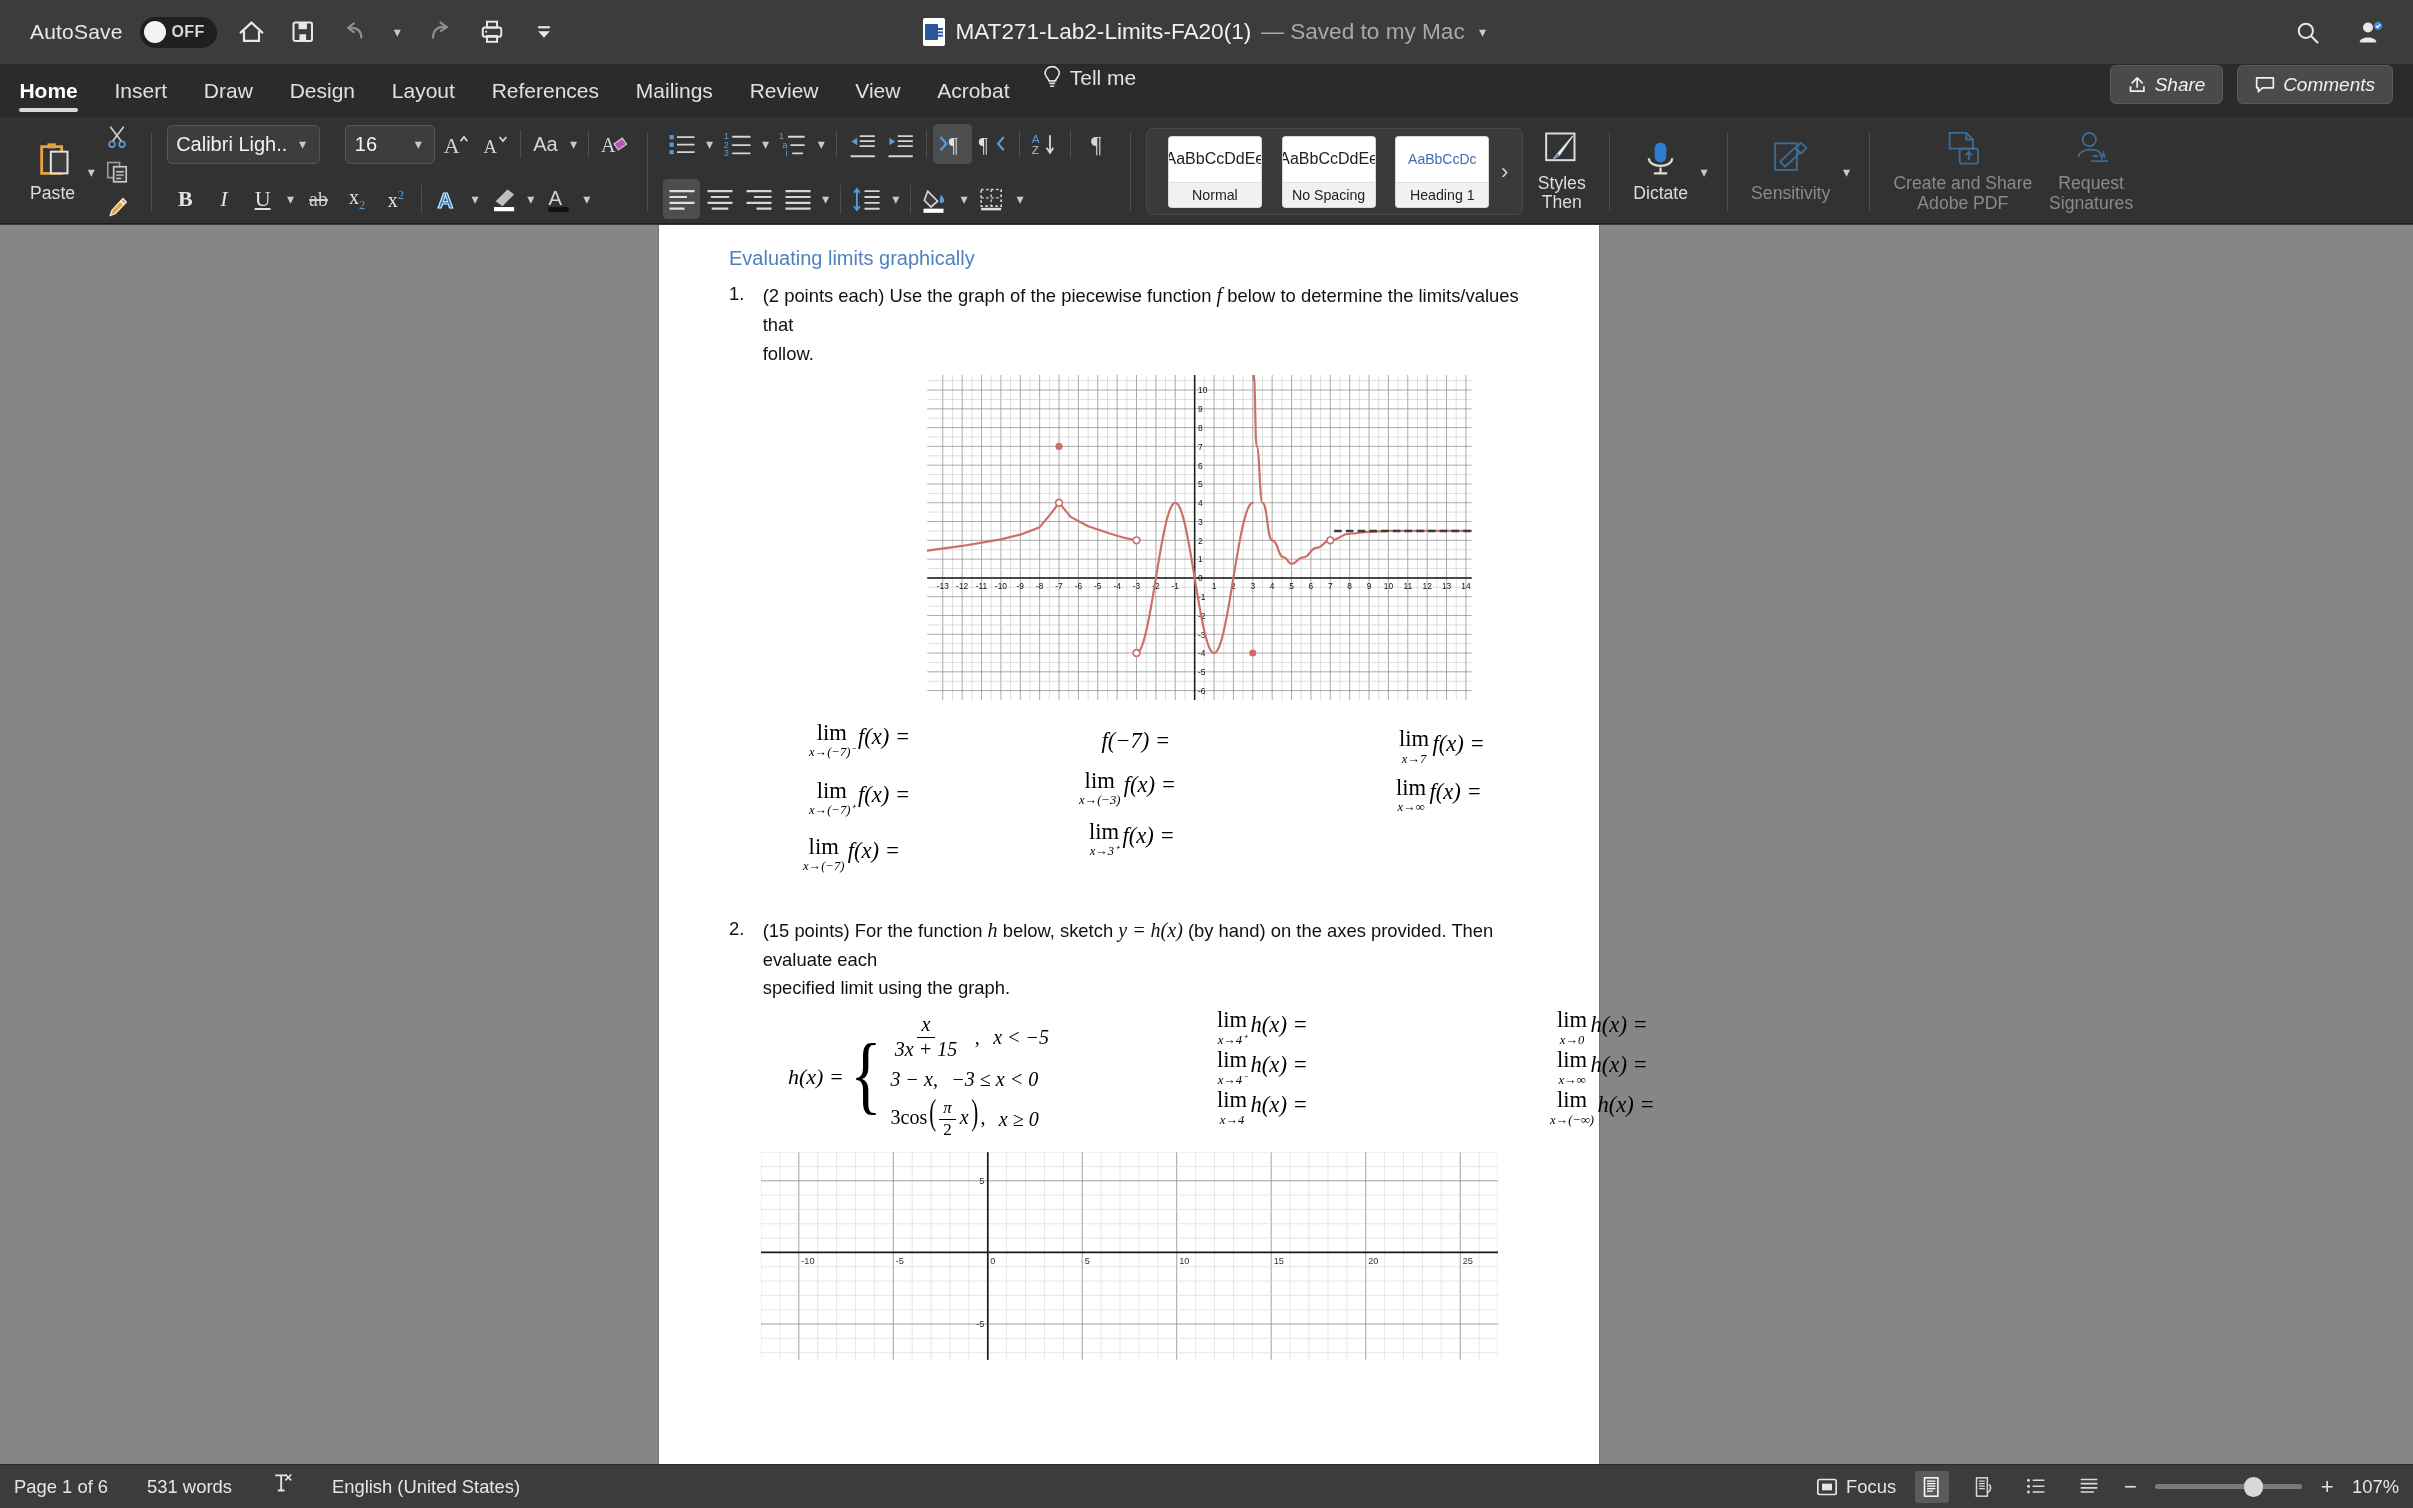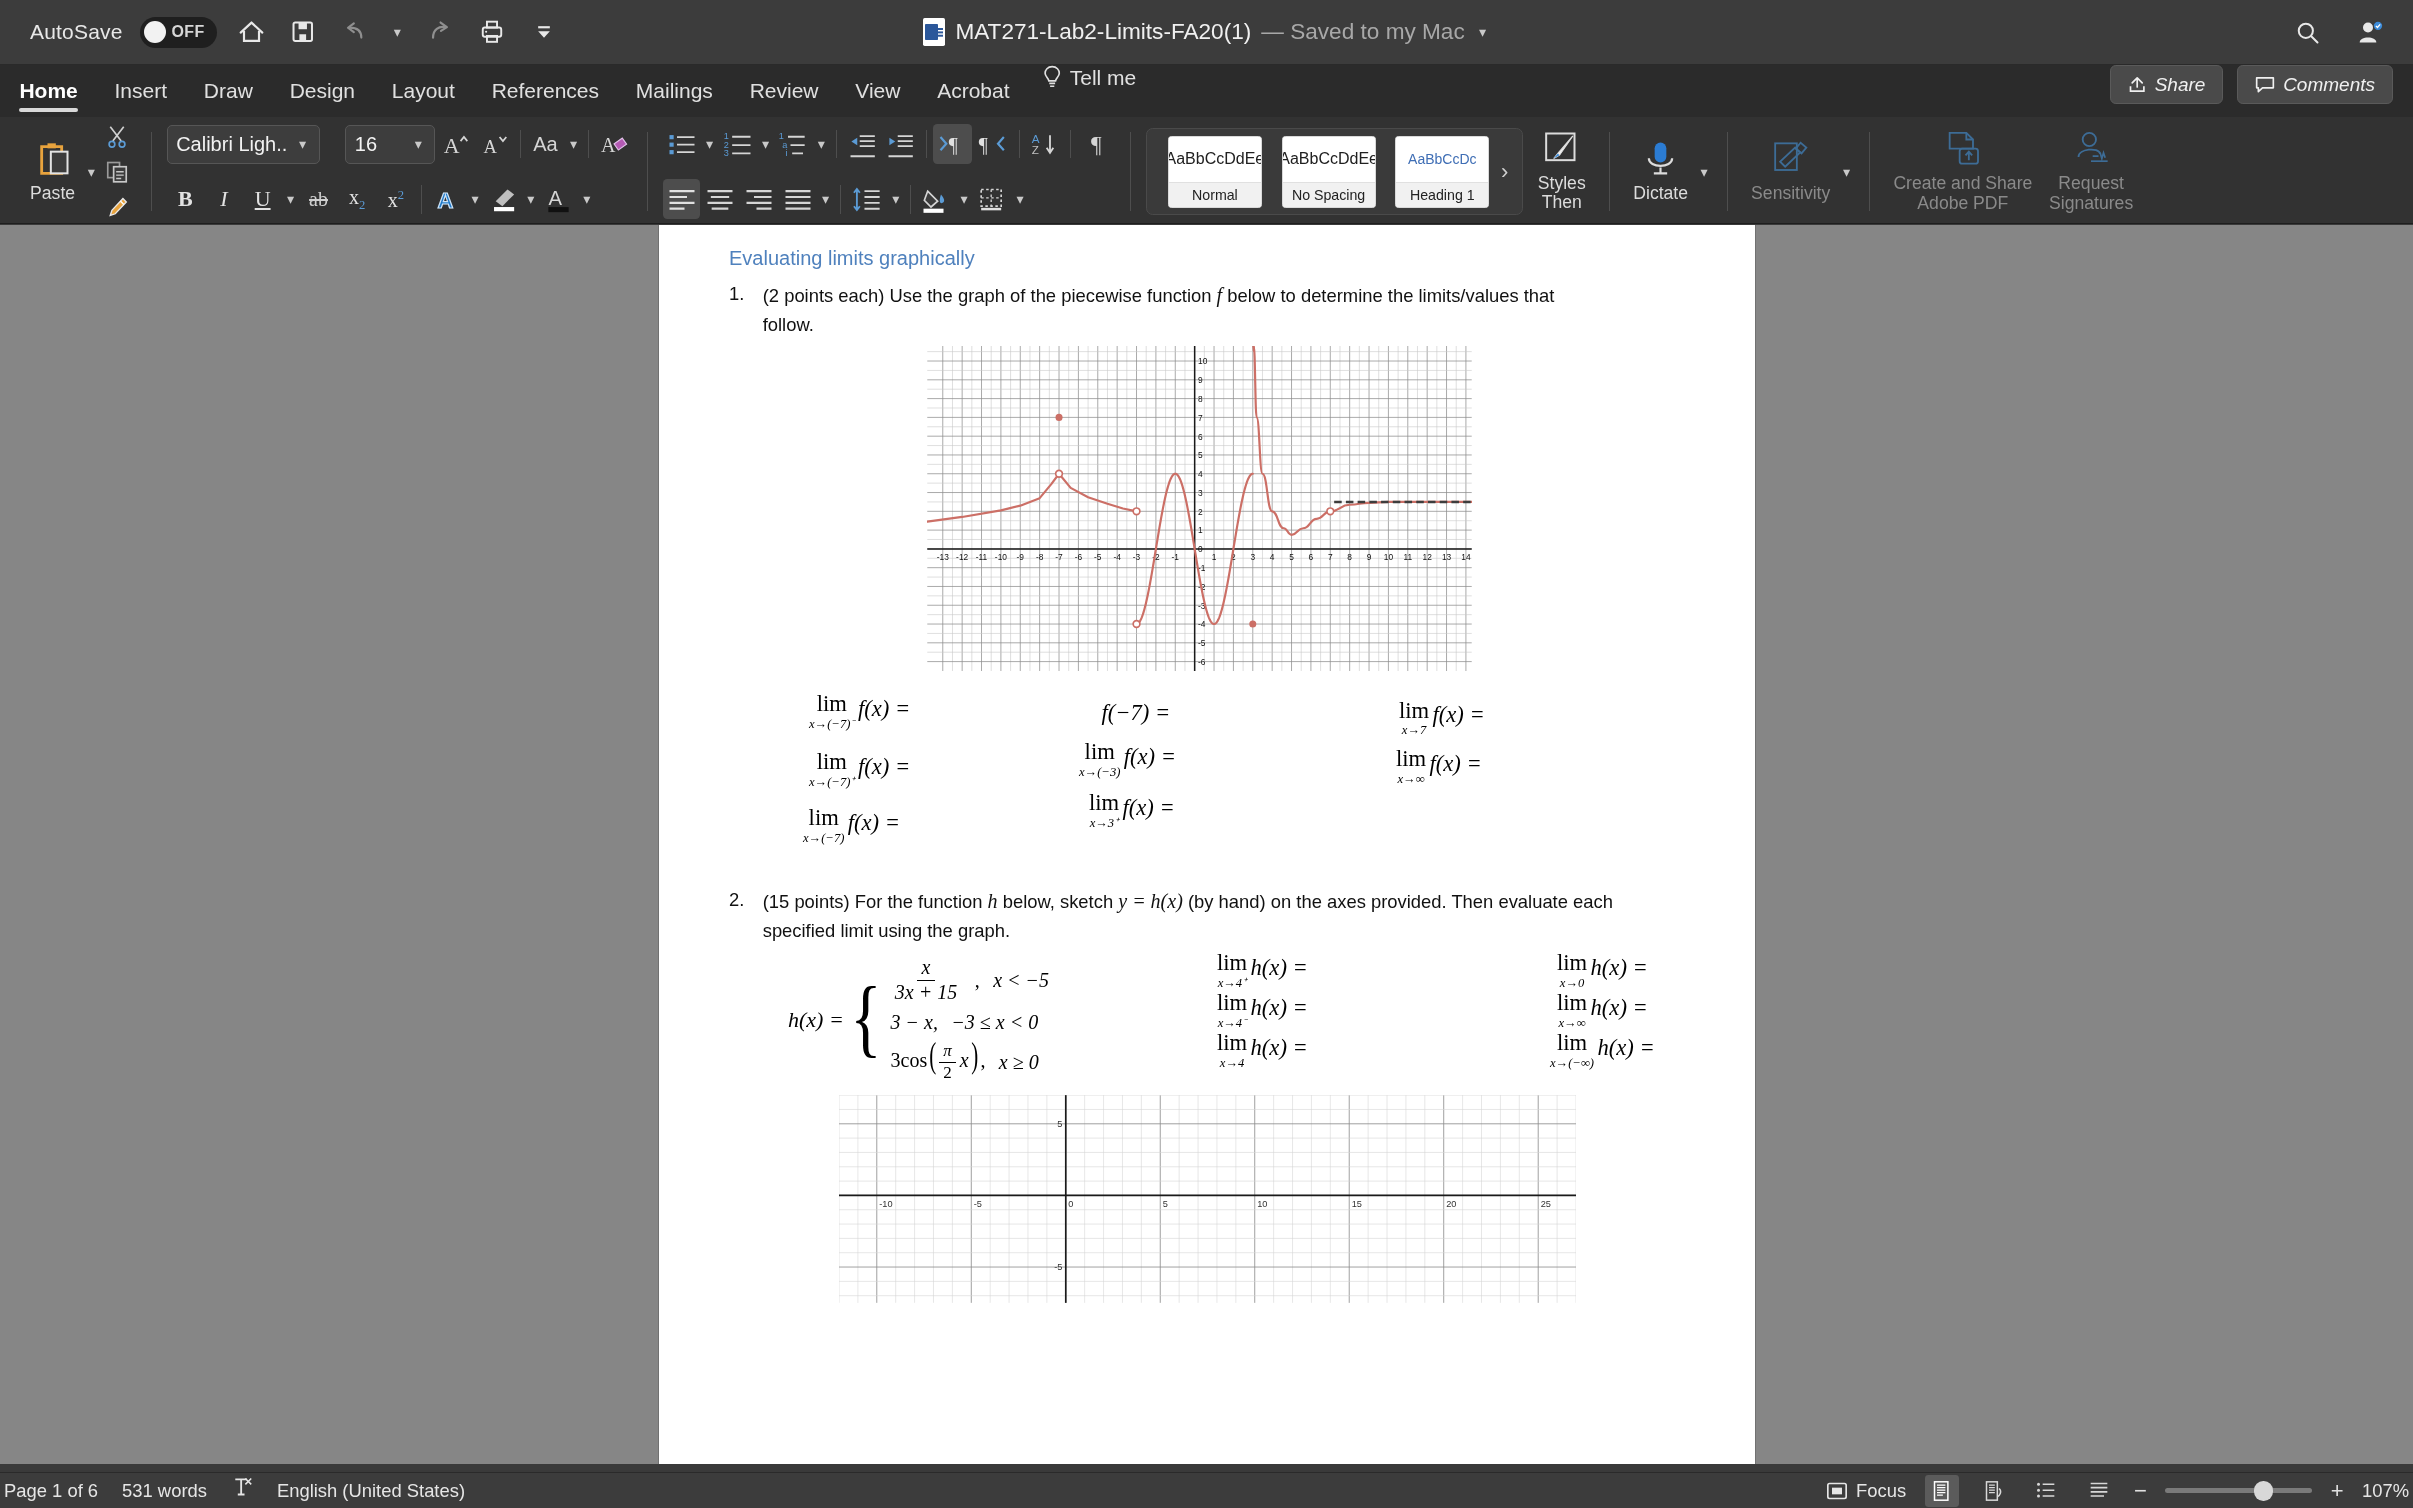--- a/index.html
+++ b/index.html
@@ -125,21 +125,21 @@
   }
   .gal-arrow { color: #cfcfcf; font-size: 22px; padding: 0 5px; }
 
   
   .workspace {
     position: absolute; top: 225px; left: 0; right: 0; bottom: 44px;
     background: #868686;
     overflow: hidden;
   }
   .page {
-    position: absolute; left: 659px; top: 0; width: 1096px; height: 1240px;
+    position: absolute; left: 659px; top: 0; width: 940px; height: 1240px;
     background: #ffffff;
     box-shadow: 0 0 0 0.8px #6d6d6d;
   }
   .page-inner { position: relative; padding: 22px 70px 0 70px; }
 
   .doc-head {
     color: #4f81bd; font-size: 20px; font-family: "Liberation Sans", sans-serif;
     margin-bottom: 10px;
   }
   .qitem { display: flex; gap: 11.7px; font-size: 18.4px; color: #111; line-height: 1.55; }
@@ -172,23 +172,23 @@
   .frac { display: inline-flex; flex-direction: column; align-items: center; vertical-align: middle; }
   .frac .num { border-bottom: 1.3px solid #000; padding: 0 4.2px 0.8px; font-style: italic; }
   .frac .den { padding: 0.8px 4.2px 0; }
   .paren-big { font-size: 35px; font-weight: 200; line-height: .7; display:inline-block; transform: scaleX(.6); }
 
   
   .g2 { position: relative; margin: 18.4px auto 0; width: 737px; height: 208px; }
 
   
   .statusbar {
-    position: absolute; bottom: 0; left: 0; right: 0; height: 36px;
+    position: absolute; bottom: 0; left: 0; right: 0; height: 44px;
     background: #3c3c3c; display: flex; align-items: center;
-    padding: 0 4px; color: #e6e6e6; font-size: 18.4px; gap: 24px;
+    padding: 0 14px; color: #e6e6e6; font-size: 18.4px; gap: 39px;
     border-top: 0.8px solid #2a2a2a;
   }
   .sb-right { margin-left: auto; display: flex; align-items: center; gap: 18.4px; }
   .sb-viewbtn {
     width: 34px; height: 32px; display: flex; align-items: center; justify-content: center;
     border-radius: 3.4px;
   }
   .sb-viewbtn.active { background: #5b5b5b; }
   .zoomslider { width: 147px; height: 5px; background: #7a7a7a; border-radius: 2.5px; position: relative; }
   .zoomknob {

